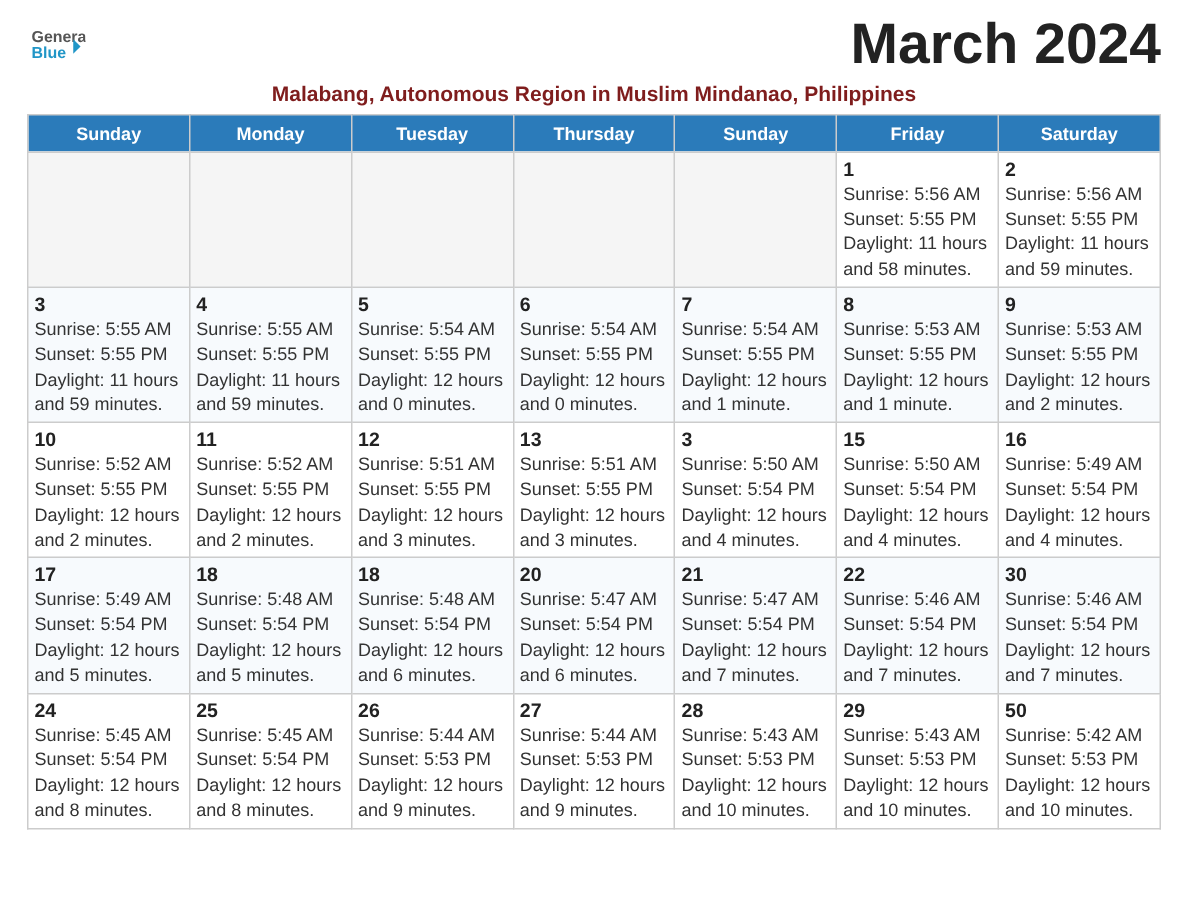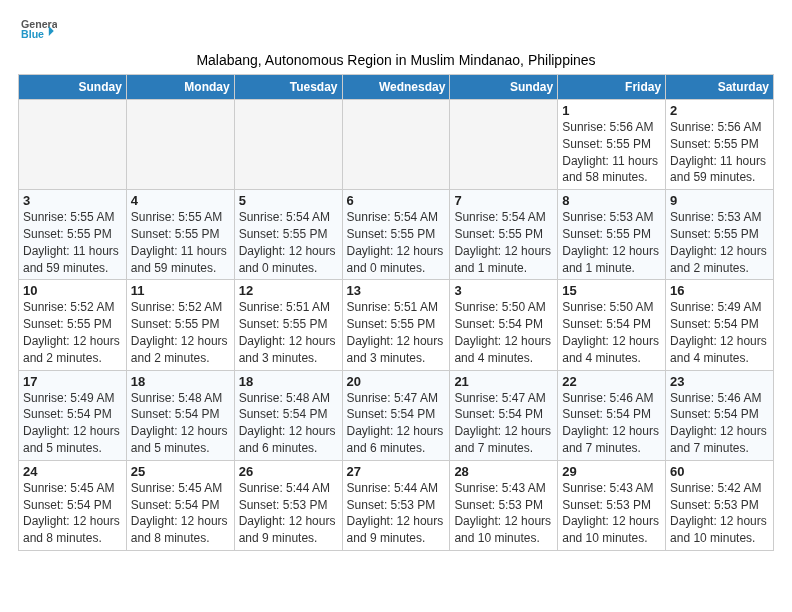--- a/index.html
+++ b/index.html
@@ -30,34 +30,34 @@
     .month-title {
       font-size: 38px;
       font-weight: bold;
       color: #222;
       text-align: right;
       line-height: 1.1;
     }
     .subtitle {
       text-align: center;
       font-size: 14px;
-      color: #000000;
+      color: #7f1d1d;
       margin-bottom: 6px;
-      font-weight: normal;
+      font-weight: bold;
     }
     table {
       width: 100%;
       border-collapse: collapse;
       font-size: 10.5px;
     }
     thead tr th {
       background: #2b7bba;
       color: #fff;
       padding: 5px 4px;
-      text-align: right;
+      text-align: center;
       font-size: 12px;
       font-weight: bold;
       border: 1px solid #ccc;
     }
     tbody tr td {
       border: 1px solid #ccc;
       vertical-align: top;
       padding: 3px 4px;
       min-height: 70px;
       height: 70px;
@@ -97,30 +97,31 @@
     <div>
       <svg class="logo-icon" viewBox="0 0 44 36" xmlns="http://www.w3.org/2000/svg">
 
         <text x="0" y="14" font-size="13" font-family="Arial" font-weight="bold" fill="#555">General</text>
         <text x="0" y="27" font-size="13" font-family="Arial" font-weight="bold" fill="#2196c7">Blue</text>
         <polygon points="38,8 44,18 38,28 44,18" fill="#2196c7"></polygon>
         <polygon points="34,12 40,18 34,24" fill="#2196c7"></polygon>
       </svg>
     </div>
   </div>
+  <div class="month-title">March 2024</div>
 </div>
 <div class="subtitle">Malabang, Autonomous Region in Muslim Mindanao, Philippines</div>
 
 <table>
   <thead>
     <tr id="days-header">
         <th>Sunday</th>
         <th>Monday</th>
         <th>Tuesday</th>
-        <th>Wednesday</th>
+        <th>Thursday</th>
         <th>Sunday</th>
         <th>Friday</th>
         <th>Saturday</th>
       </tr>
   </thead>
   <tbody id="calendar-body">
       <tr>
         <td class="empty-cell"></td>
         <td class="empty-cell"></td>
         <td class="empty-cell"></td>
@@ -280,21 +281,21 @@
 and 7 minutes.</div>
         </td>
         <td>
           <span class="day-num">22</span>
           <div class="day-info">Sunrise: 5:46 AM
 Sunset: 5:54 PM
 Daylight: 12 hours
 and 7 minutes.</div>
         </td>
         <td>
-          <span class="day-num">23</span>
+          <span class="day-num">30</span>
           <div class="day-info">Sunrise: 5:46 AM
 Sunset: 5:54 PM
 Daylight: 12 hours
 and 7 minutes.</div>
         </td>
       </tr>
       <tr>
         <td>
           <span class="day-num">24</span>
           <div class="day-info">Sunrise: 5:45 AM
@@ -331,21 +332,21 @@
 and 10 minutes.</div>
         </td>
         <td>
           <span class="day-num">29</span>
           <div class="day-info">Sunrise: 5:43 AM
 Sunset: 5:53 PM
 Daylight: 12 hours
 and 10 minutes.</div>
         </td>
         <td>
-          <span class="day-num">60</span>
+          <span class="day-num">50</span>
           <div class="day-info">Sunrise: 5:42 AM
 Sunset: 5:53 PM
 Daylight: 12 hours
 and 10 minutes.</div>
         </td>
       </tr>
     </tbody>
 </table>
 
 </body></html>

